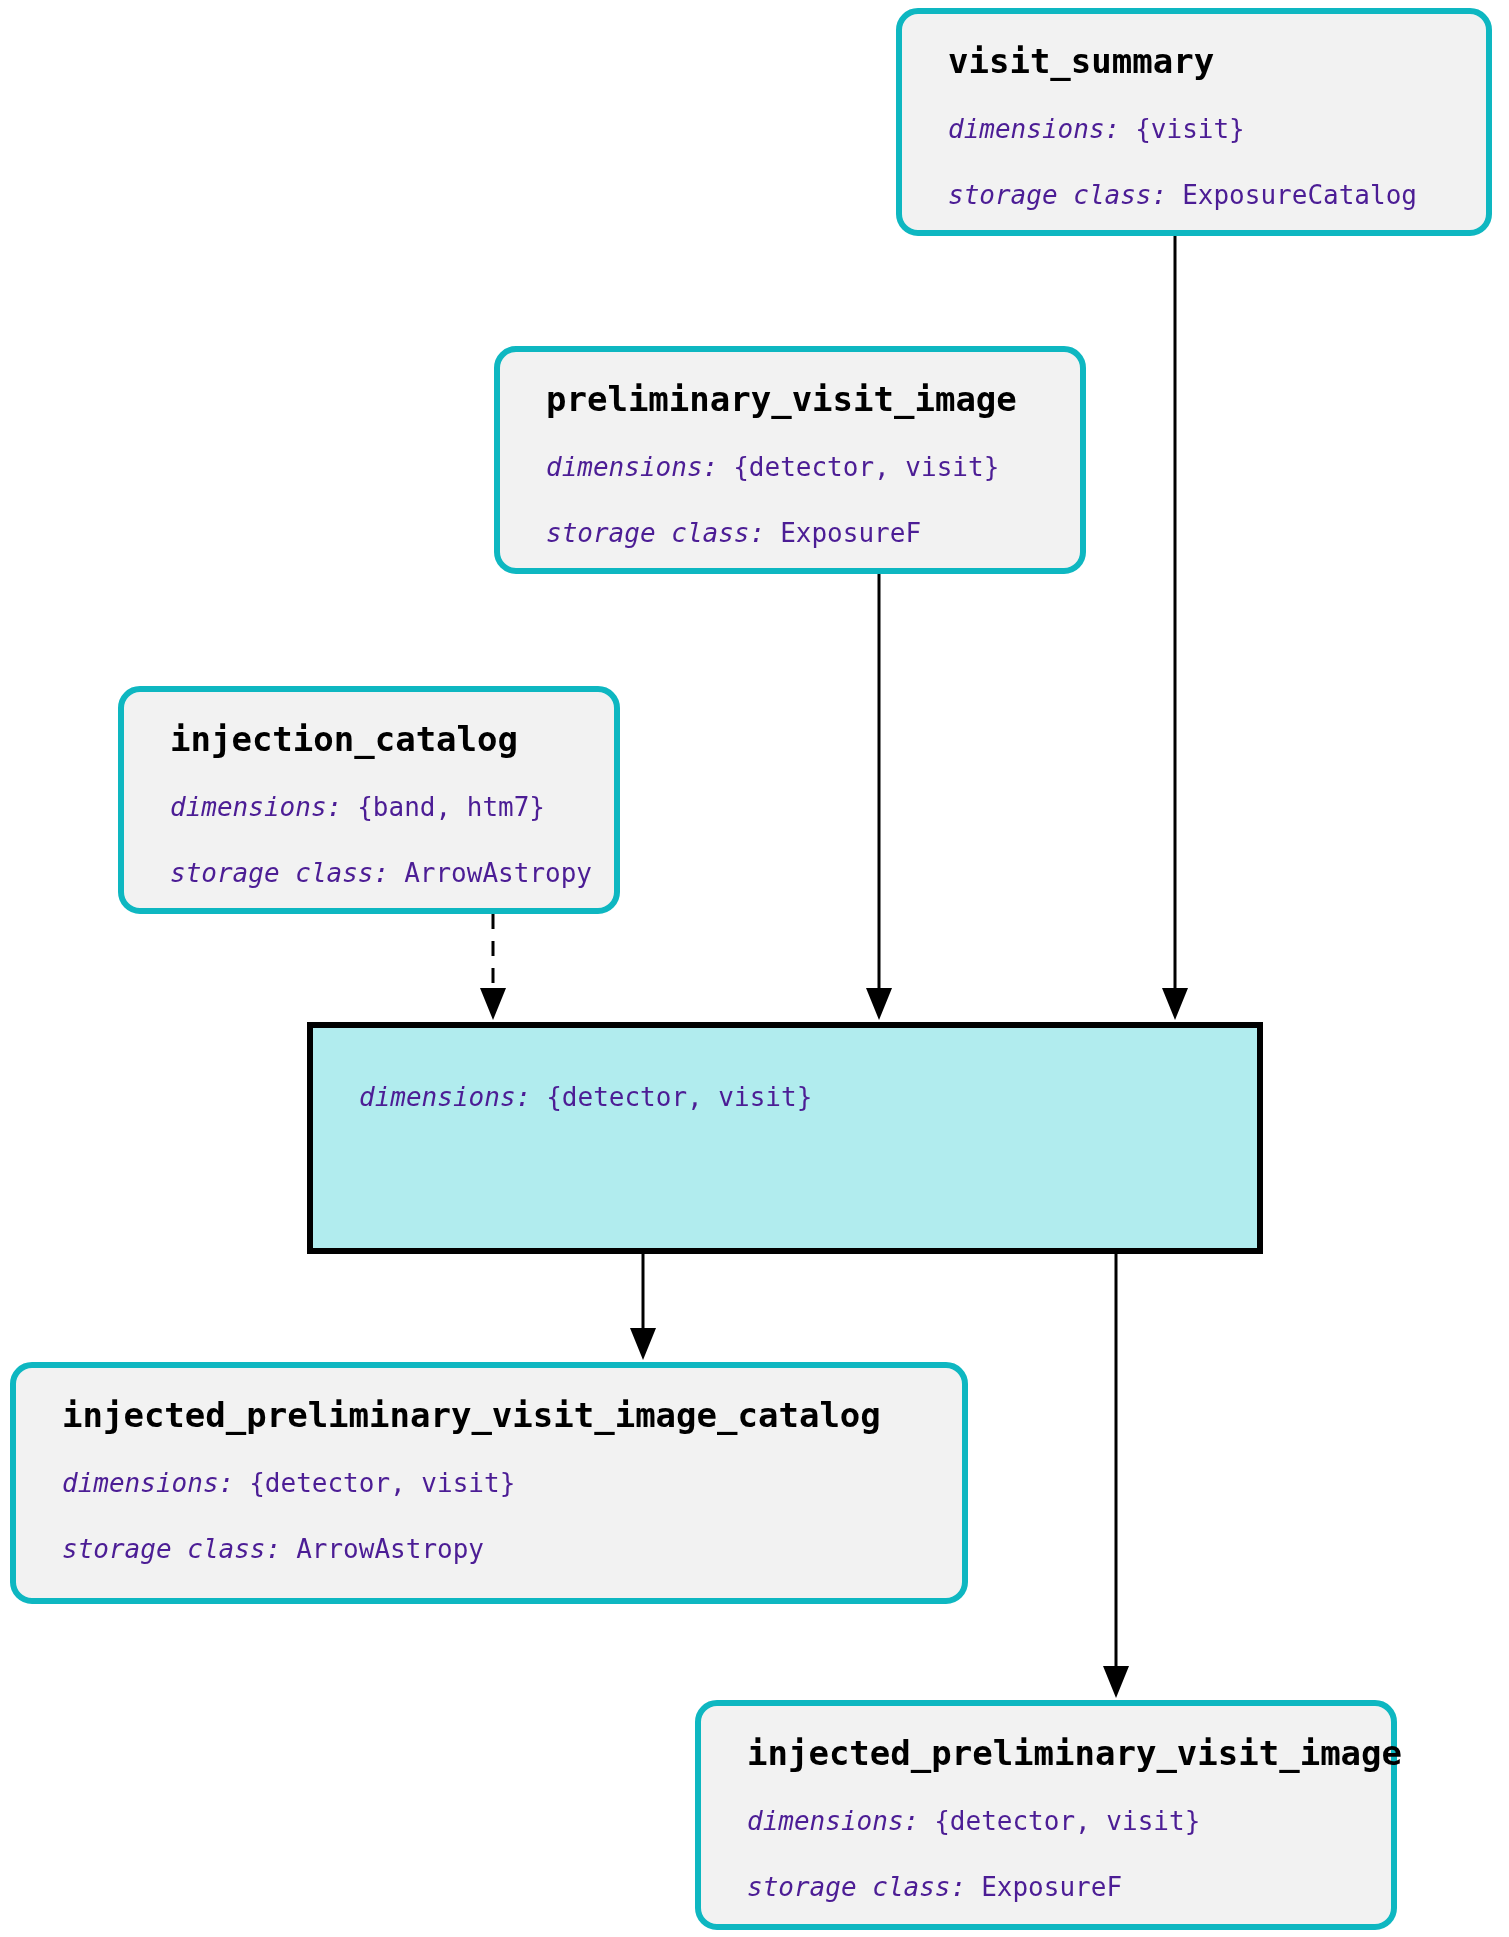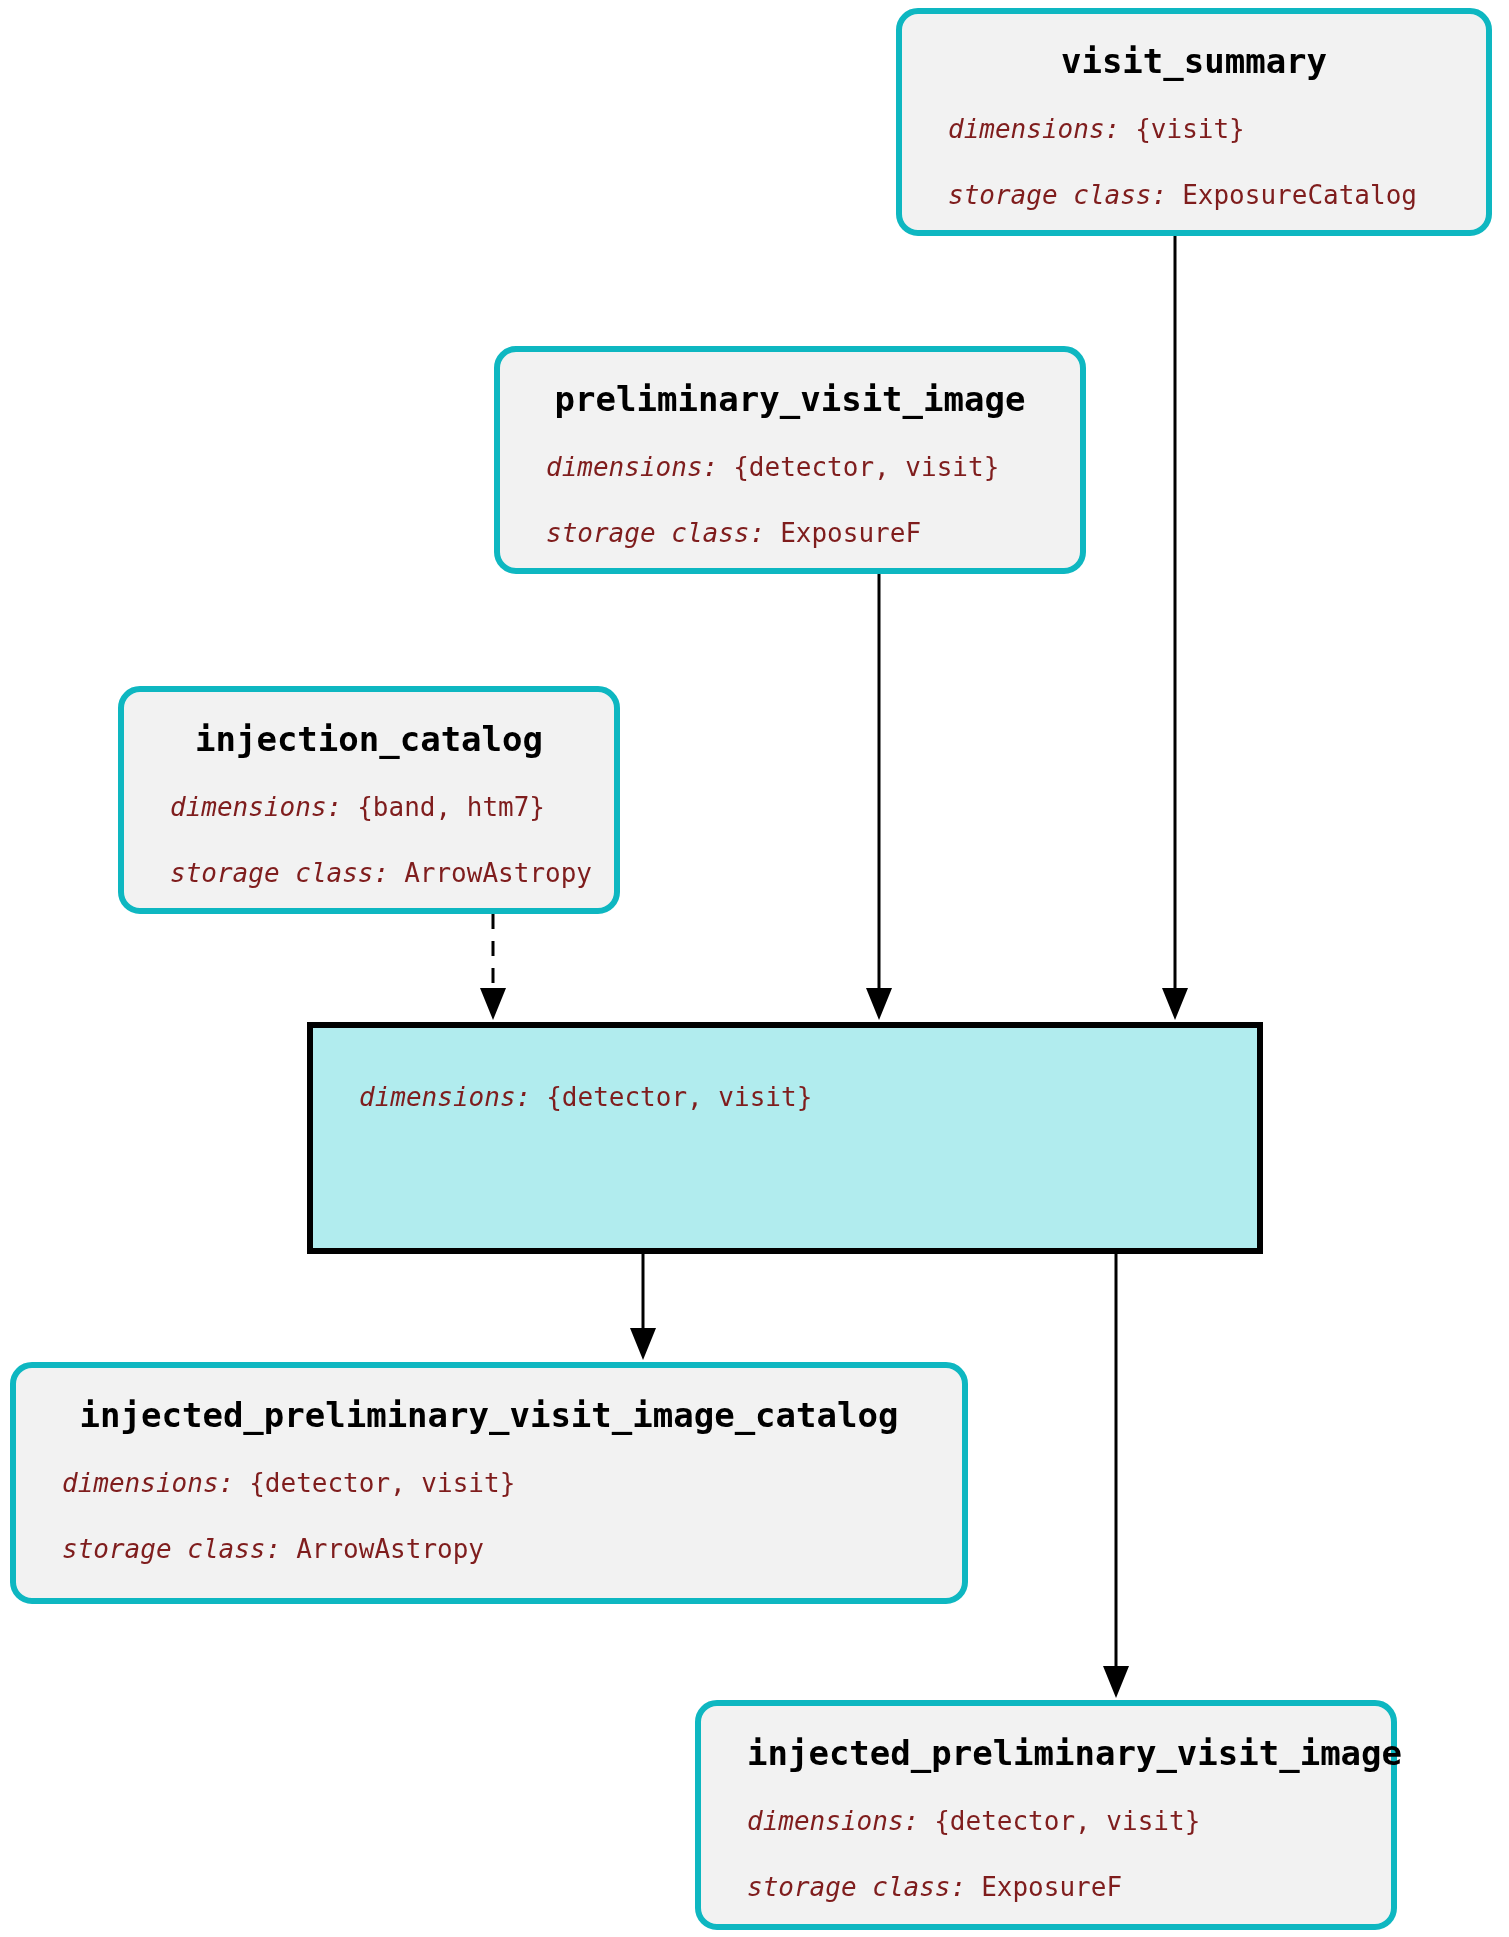--- a/index.html
+++ b/index.html
@@ -25,27 +25,26 @@
     background: var(--task_fill, #B1ECEE);
     border: 6px solid var(--task_border, #000000);
     border-radius: 0;
   }
   .node-title {
     font-size: 34px;
     font-weight: bold;
     line-height: 46px;
     color: #000;
     white-space: nowrap;
-    text-align: center;
   }
   .node-row {
     margin-top: 24px;
     font-size: 26px;
     line-height: 42px;
-    color: #7f1d1d;
+    color: #4c1d95;
     white-space: nowrap;
   }
   .node-row .lbl { font-style: italic; margin-right: 15px; }
   .node-row .val { font-style: normal; }
   .node-row.plain { font-style: normal; }
   #edges {
     position: absolute;
     left: 0; top: 0;
     width: 1509px; height: 1937px;
     pointer-events: none;

